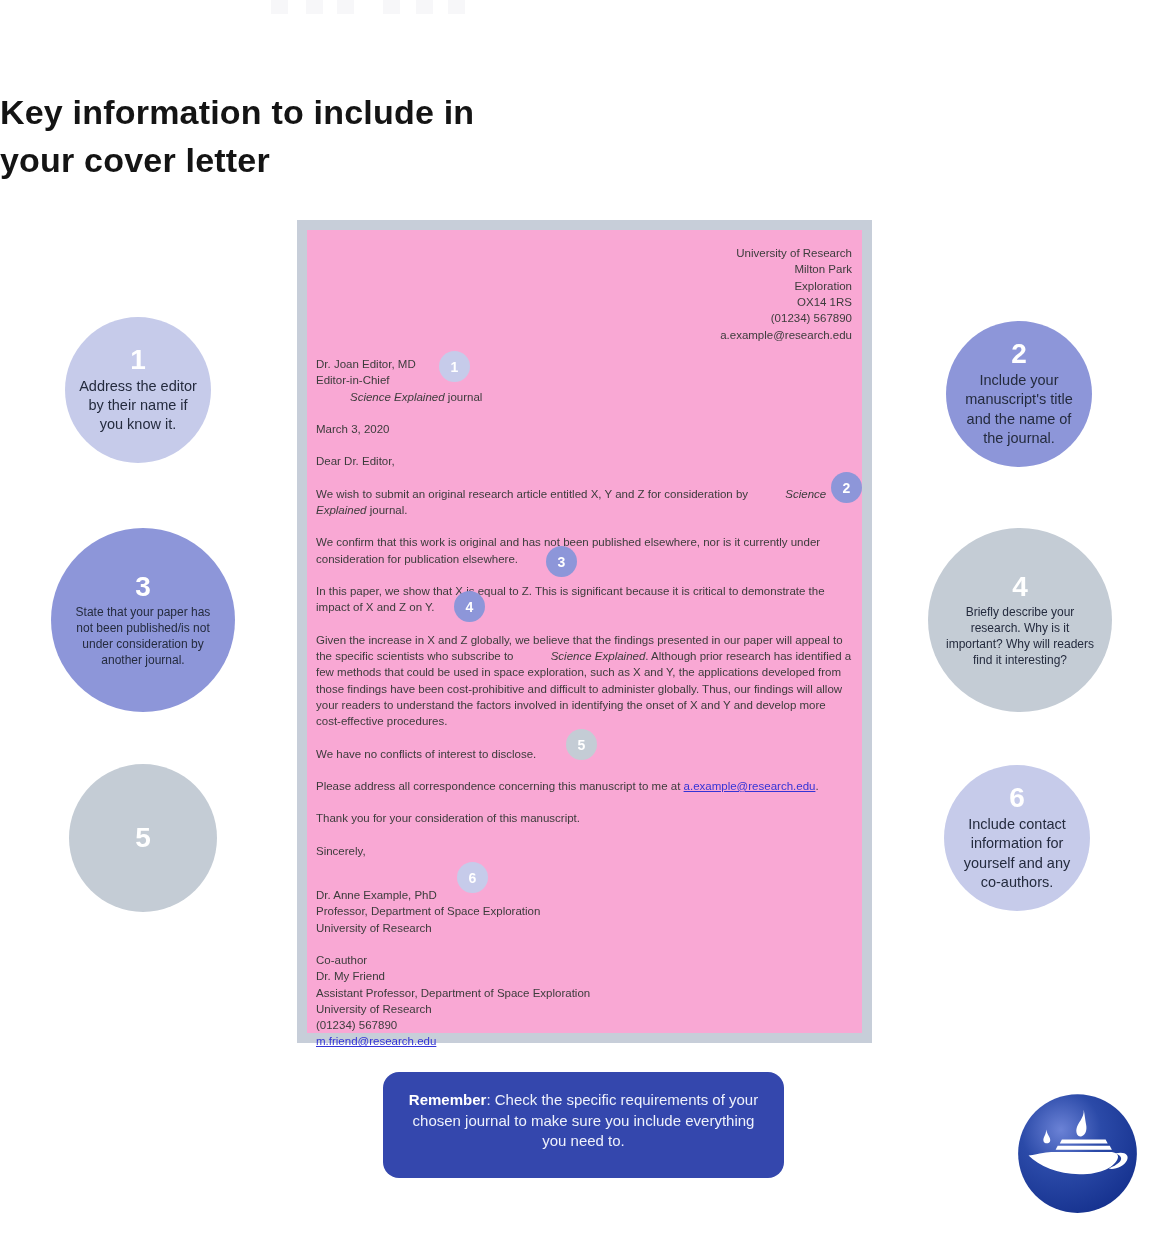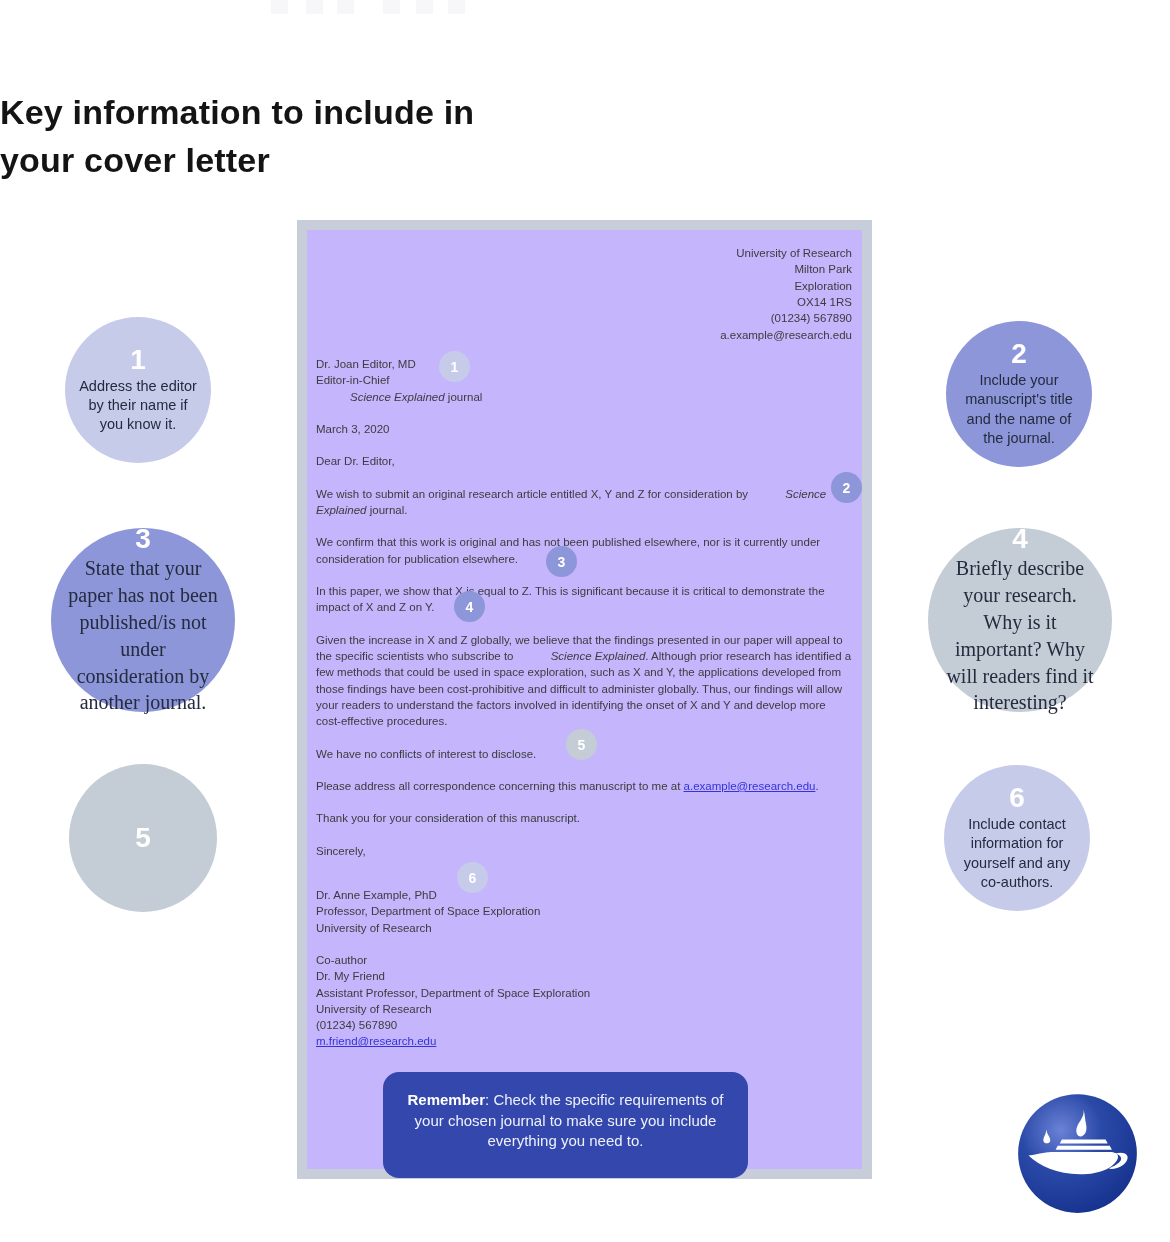--- a/index.html
+++ b/index.html
@@ -16,49 +16,49 @@
   .tip { position:absolute; border-radius:50%; display:flex; flex-direction:column;
          align-items:center; justify-content:center; text-align:center; color:#242b3e; }
   .tip .num { color:#ffffff; font-weight:bold; font-size:28px; line-height:1.05; }
   .tip .txt { font-size:14.5px; line-height:1.34; padding:2px 14px 0 14px; }
   .tip-1 { left:65px;  top:317px; width:146px; height:146px; }
   .tip-2 { left:946px; top:321px; width:146px; height:146px; }
   .tip-3 { left:51px;  top:528px; width:184px; height:184px; }
   .tip-4 { left:928px; top:528px; width:184px; height:184px; }
   .tip-5 { left:69px;  top:764px; width:148px; height:148px; }
   .tip-6 { left:944px; top:765px; width:146px; height:146px; }
-  .tip-3 .txt, .tip-4 .txt { font-size:20px; padding:2px 16px 0 16px;font-family:Liberation Serif, serif; }
+  .tip-3 .txt, .tip-4 .txt { font-size:12px; padding:2px 16px 0 16px; }
   .tone-light  { background:var(--accent-light); }
   .tone-medium { background:var(--accent-medium); }
   .tone-grey   { background:var(--accent-grey); }
 
   
-  .letter { position:absolute; left:297px; top:220px; width:575px; height:959px;
-            border:10px solid var(--letter-border); background:#c4b5fd; }
+  .letter { position:absolute; left:297px; top:220px; width:575px; height:823px;
+            border:10px solid var(--letter-border); background:#f9a8d4; }
   .letter-content { position:relative; width:100%; height:100%; padding:15px 10px 10px 9px;
                     font-size:11.5px; line-height:1.42; color:#3c3c3c; }
   .letter-content p { margin:0 0 16px 0; }
   .blk-sender { text-align:right; margin-bottom:13px !important; }
   .blk-sincerely { margin-bottom:28px !important; }
   .letter-content i { font-style:italic;margin-left:34px; }
   .letter-content a { color:var(--link); text-decoration:underline; }
 
   
   .badge { position:absolute; width:31px; height:31px; border-radius:50%;
            display:flex; align-items:center; justify-content:center;
            color:#fff; font-weight:bold; font-size:14px; z-index:5; }
   .badge-1 { left:132px; top:121px; background:var(--accent-light); }
   .badge-2 { left:524px; top:242px; background:var(--accent-medium); }
   .badge-3 { left:239px; top:316px; background:var(--accent-medium); }
   .badge-4 { left:147px; top:361px; background:var(--accent-medium); }
   .badge-5 { left:259px; top:499px; background:var(--accent-grey); }
   .badge-6 { left:150px; top:632px; background:var(--accent-light); }
 
   
-  .remember { position:absolute; left:383px; top:1072px; width:365px; min-height:106px;
+  .remember { position:absolute; left:383px; top:1072px; width:401px; min-height:106px;
               background:var(--remember-bg); border-radius:16px; color:#eef1fb;
               font-size:15px; line-height:1.38; text-align:center; padding:18px 24px; }
   .remember b { color:#ffffff; }
 
   
   .logo { position:absolute; left:1015px; top:1091px; width:125px; height:125px; }
 </style>
 </head>
 <body>
 

